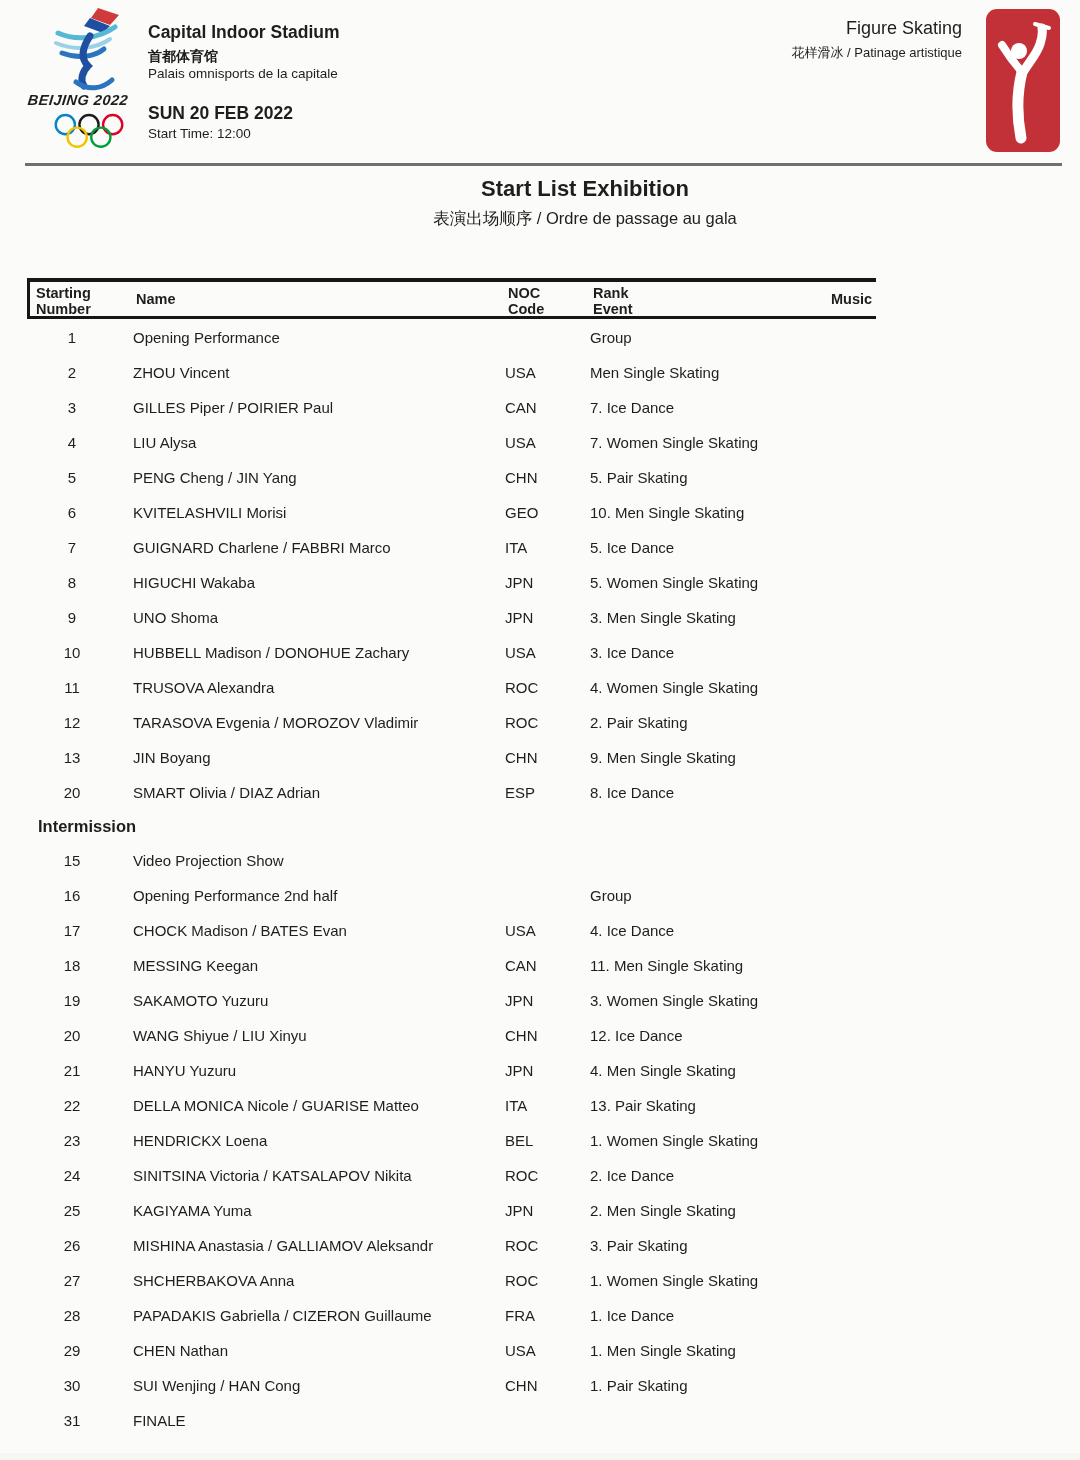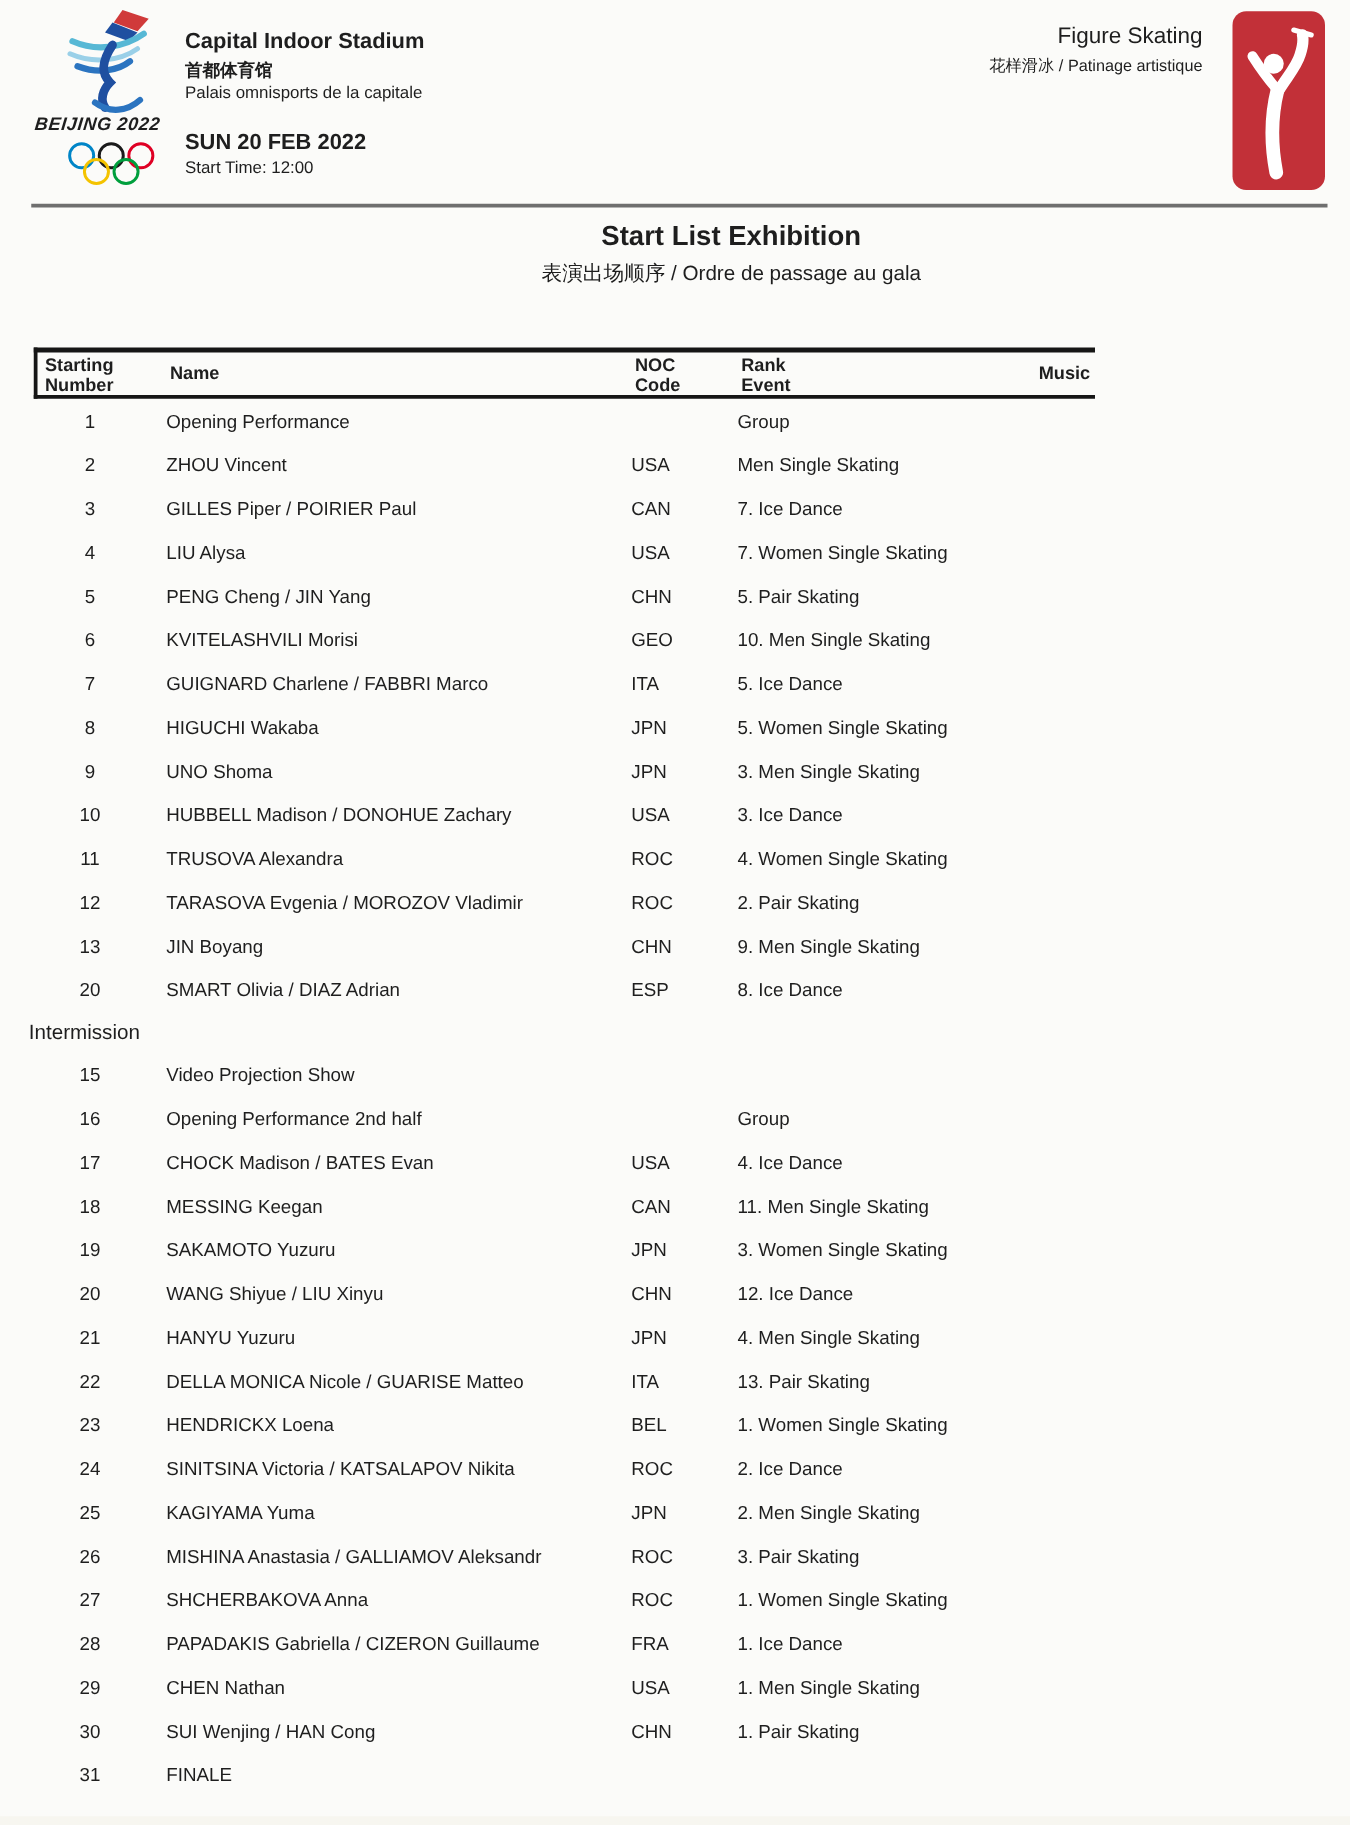--- a/index.html
+++ b/index.html
@@ -53,21 +53,21 @@
   .table-header .h2line { top: 4px; line-height: 15.5px; }
   .table-header .col-num { left: 6px; width: auto; text-align: left; }
   .table-header .col-name { line-height: 34px; left: 106px; }
   .table-header .col-noc { left: 478px; }
   .table-header .col-event { left: 563px; }
   .table-header .col-music { line-height: 34px; left: 801px; }
 
   .rows-wrap { position: absolute; left: 0; top: 320px; width: 1080px; }
   .t-row { position: relative; height: 35px; font-size: 15px; }
   .t-row span { line-height: 35px; white-space: nowrap; }
-  .t-section { position: relative; height: 33px; font-size: 16.5px; font-weight: normal; padding-left: 23px; line-height: 33px; }
+  .t-section { position: relative; height: 33px; font-size: 16.5px; font-weight: bold; padding-left: 38px; line-height: 33px; }
 
   .bottom-strip { position: absolute; left: 0; bottom: 0; width: 100%; height: 7px; background: #f7f6f0; }
 </style>
 </head>
 <body>
 
 <div class="page">
 
   <div class="logo-block">
     <svg class="emblem" viewBox="0 0 96 86">

